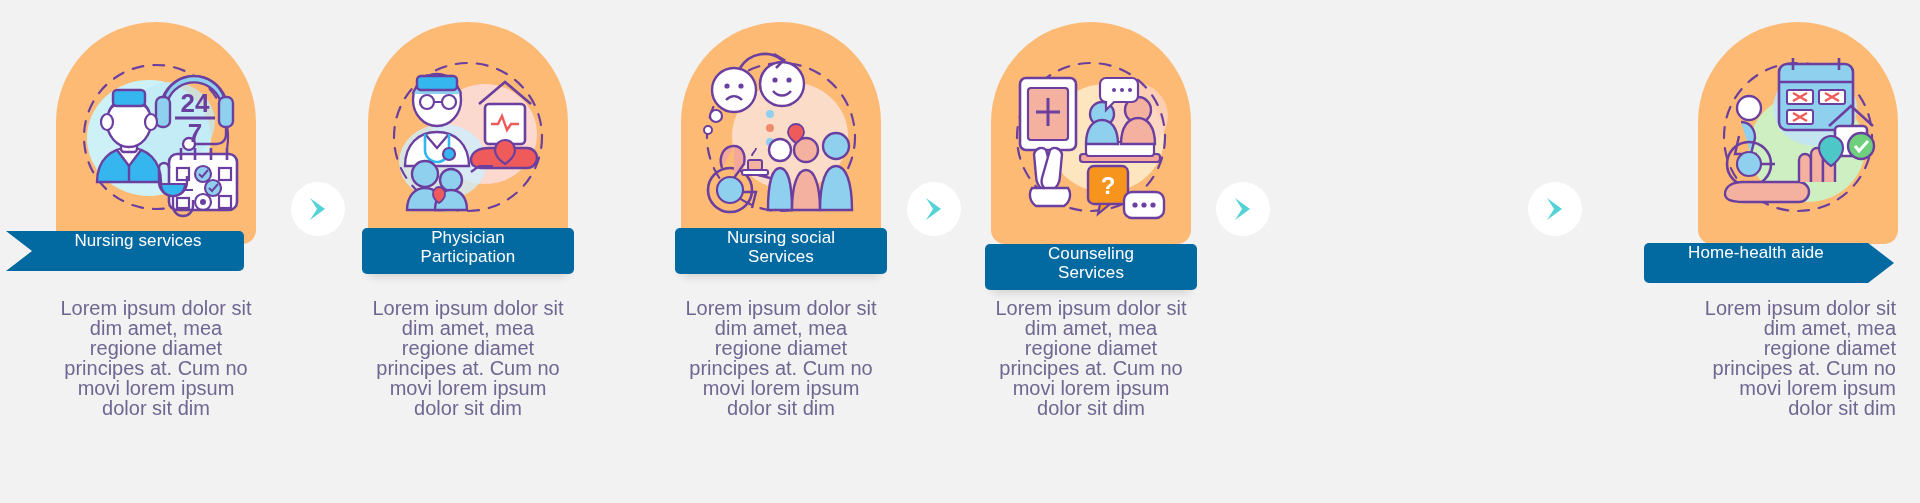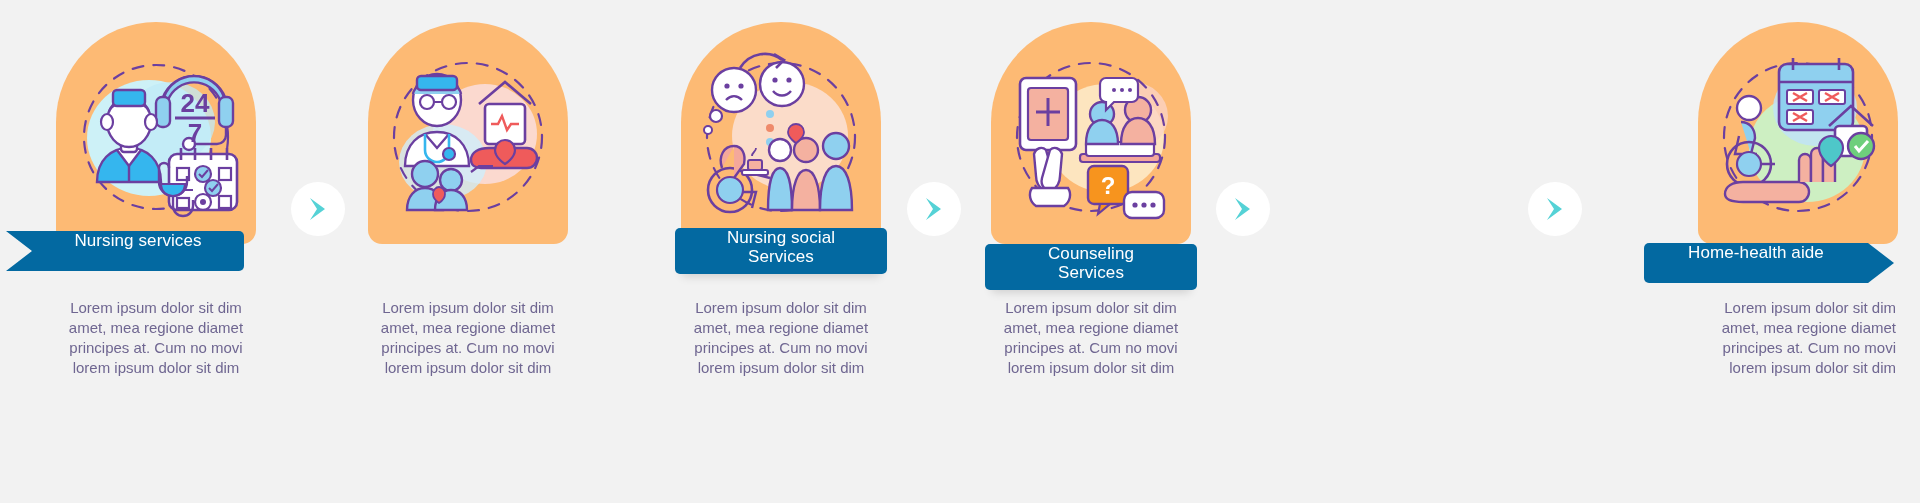--- a/index.html
+++ b/index.html
@@ -44,21 +44,21 @@
   .banner.end{
     left:36px;width:250px;border-radius:5px 0 0 5px;
     clip-path:polygon(0 0,calc(100% - 26px) 0,100% 50%,calc(100% - 26px) 100%,0 100%);
     padding-right:26px;box-sizing:border-box;
   }
 
   
   .desc{
     position:absolute;left:50%;transform:translateX(-50%);
     width:200px;
-    color:#6f6691;font-size:15px;line-height:20px;
+    color:#6f6691;font-size:20px;line-height:20px;
     text-align:center;
   }
   .desc.right{text-align:right;}
 
   
   .connector{
     position:absolute;top:182px;width:54px;height:54px;
     border-radius:50%;background:#ffffff;
     display:flex;align-items:center;justify-content:center;
   }
@@ -163,20 +163,26 @@
           <path d="M106 62l26-22 26 22" fill="none" stroke="#6b3fa0" stroke-width="2.6"></path>
           <rect x="112" y="62" width="40" height="40" rx="4" fill="#fff" stroke="#6b3fa0" stroke-width="2.6"></rect>
           <path d="M118 82h7l4-8 5 14 4-6h8" fill="none" stroke="#ef5b5b" stroke-width="2.4"></path>
 
           <path d="M98 118c0-8 8-12 18-12h38a10 10 0 0 1 0 20h-46c-6 0-10-3-10-8z" fill="#ef5b5b" stroke="#6b3fa0" stroke-width="2.4"></path>
           <path d="M122 108c0-6 5-10 10-10s10 4 10 10c0 8-10 14-10 14s-10-6-10-14z" fill="#ef5b5b" stroke="#6b3fa0" stroke-width="2.2"></path>
           <path d="M120 124h-14l-8 6" fill="none" stroke="#6b3fa0" stroke-width="2.2"></path>
         </svg>
       </div>
     </div>
+    <div class="banner mid two-line" style="top:228px;">
+      <span>
+        <span>Physician</span><br>
+        <span>Participation</span>
+      </span>
+    </div>
     <div class="desc" style="top:298px;">Lorem ipsum dolor sit dim amet, mea regione diamet principes at. Cum no movi lorem ipsum dolor sit dim</div>
   </div>
 
   <div class="connector" style="left:907px;">
     <svg width="30" height="30" viewBox="0 0 30 30">
       <path d="M7 4 L22 15 L7 26 L14 15 Z" fill="#55d2d6"></path>
     </svg>
   </div>
 
   <div class="panel" style="left:625px;">

